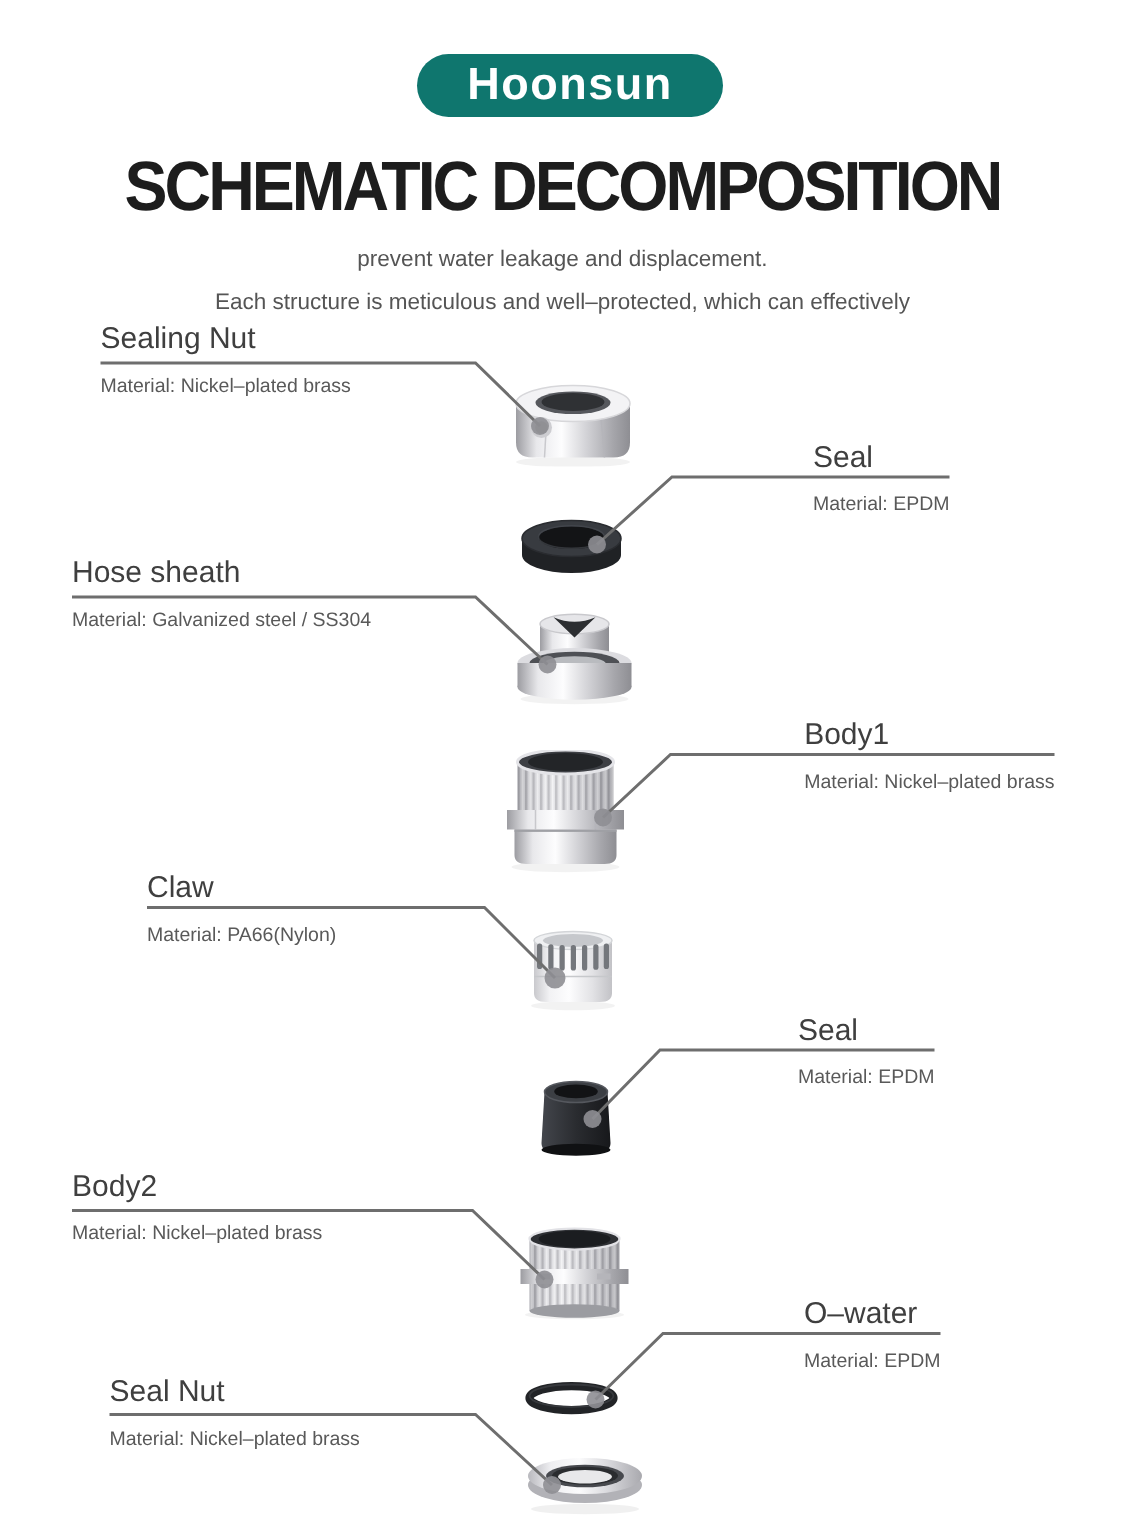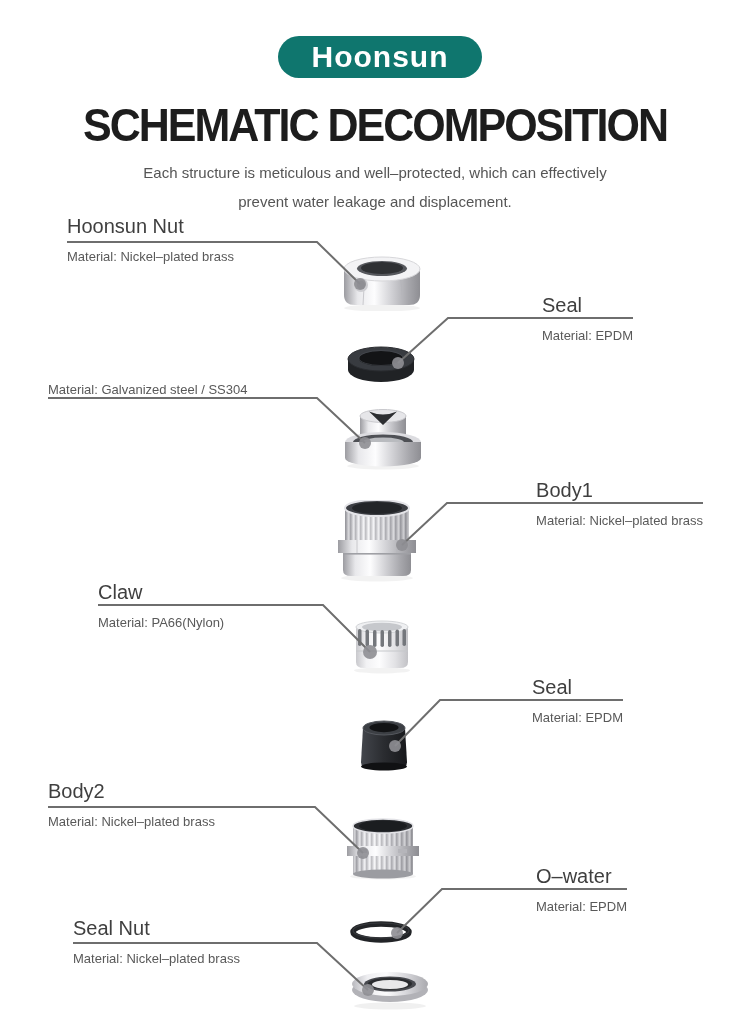--- a/index.html
+++ b/index.html
@@ -52,33 +52,34 @@
 <body>
 
 <div class="page">
 
   <div class="logo">
     <span class="logo-text">Hoonsun</span>
   </div>
 
   <div class="title">SCHEMATIC DECOMPOSITION</div>
   <div class="subtitle">
+    <div>prevent water leakage and displacement.</div>
     <div>Each structure is meticulous and well–protected, which can effectively</div>
-    <div>prevent water leakage and displacement.</div>
   </div>
 
   <div class="part-label left" id="pl0">
-    <div class="part-name">Hoonsun Nut</div>
+    <div class="part-name">Sealing Nut</div>
     <div class="part-material">Material: Nickel–plated brass</div>
   </div>
   <div class="part-label right" id="pl1">
     <div class="part-name">Seal</div>
     <div class="part-material">Material: EPDM</div>
   </div>
   <div class="part-label left" id="pl2">
+    <div class="part-name">Hose sheath</div>
     <div class="part-material">Material: Galvanized steel / SS304</div>
   </div>
   <div class="part-label right" id="pl3">
     <div class="part-name">Body1</div>
     <div class="part-material">Material: Nickel–plated brass</div>
   </div>
   <div class="part-label left" id="pl4">
     <div class="part-name">Claw</div>
     <div class="part-material">Material: PA66(Nylon)</div>
   </div>

